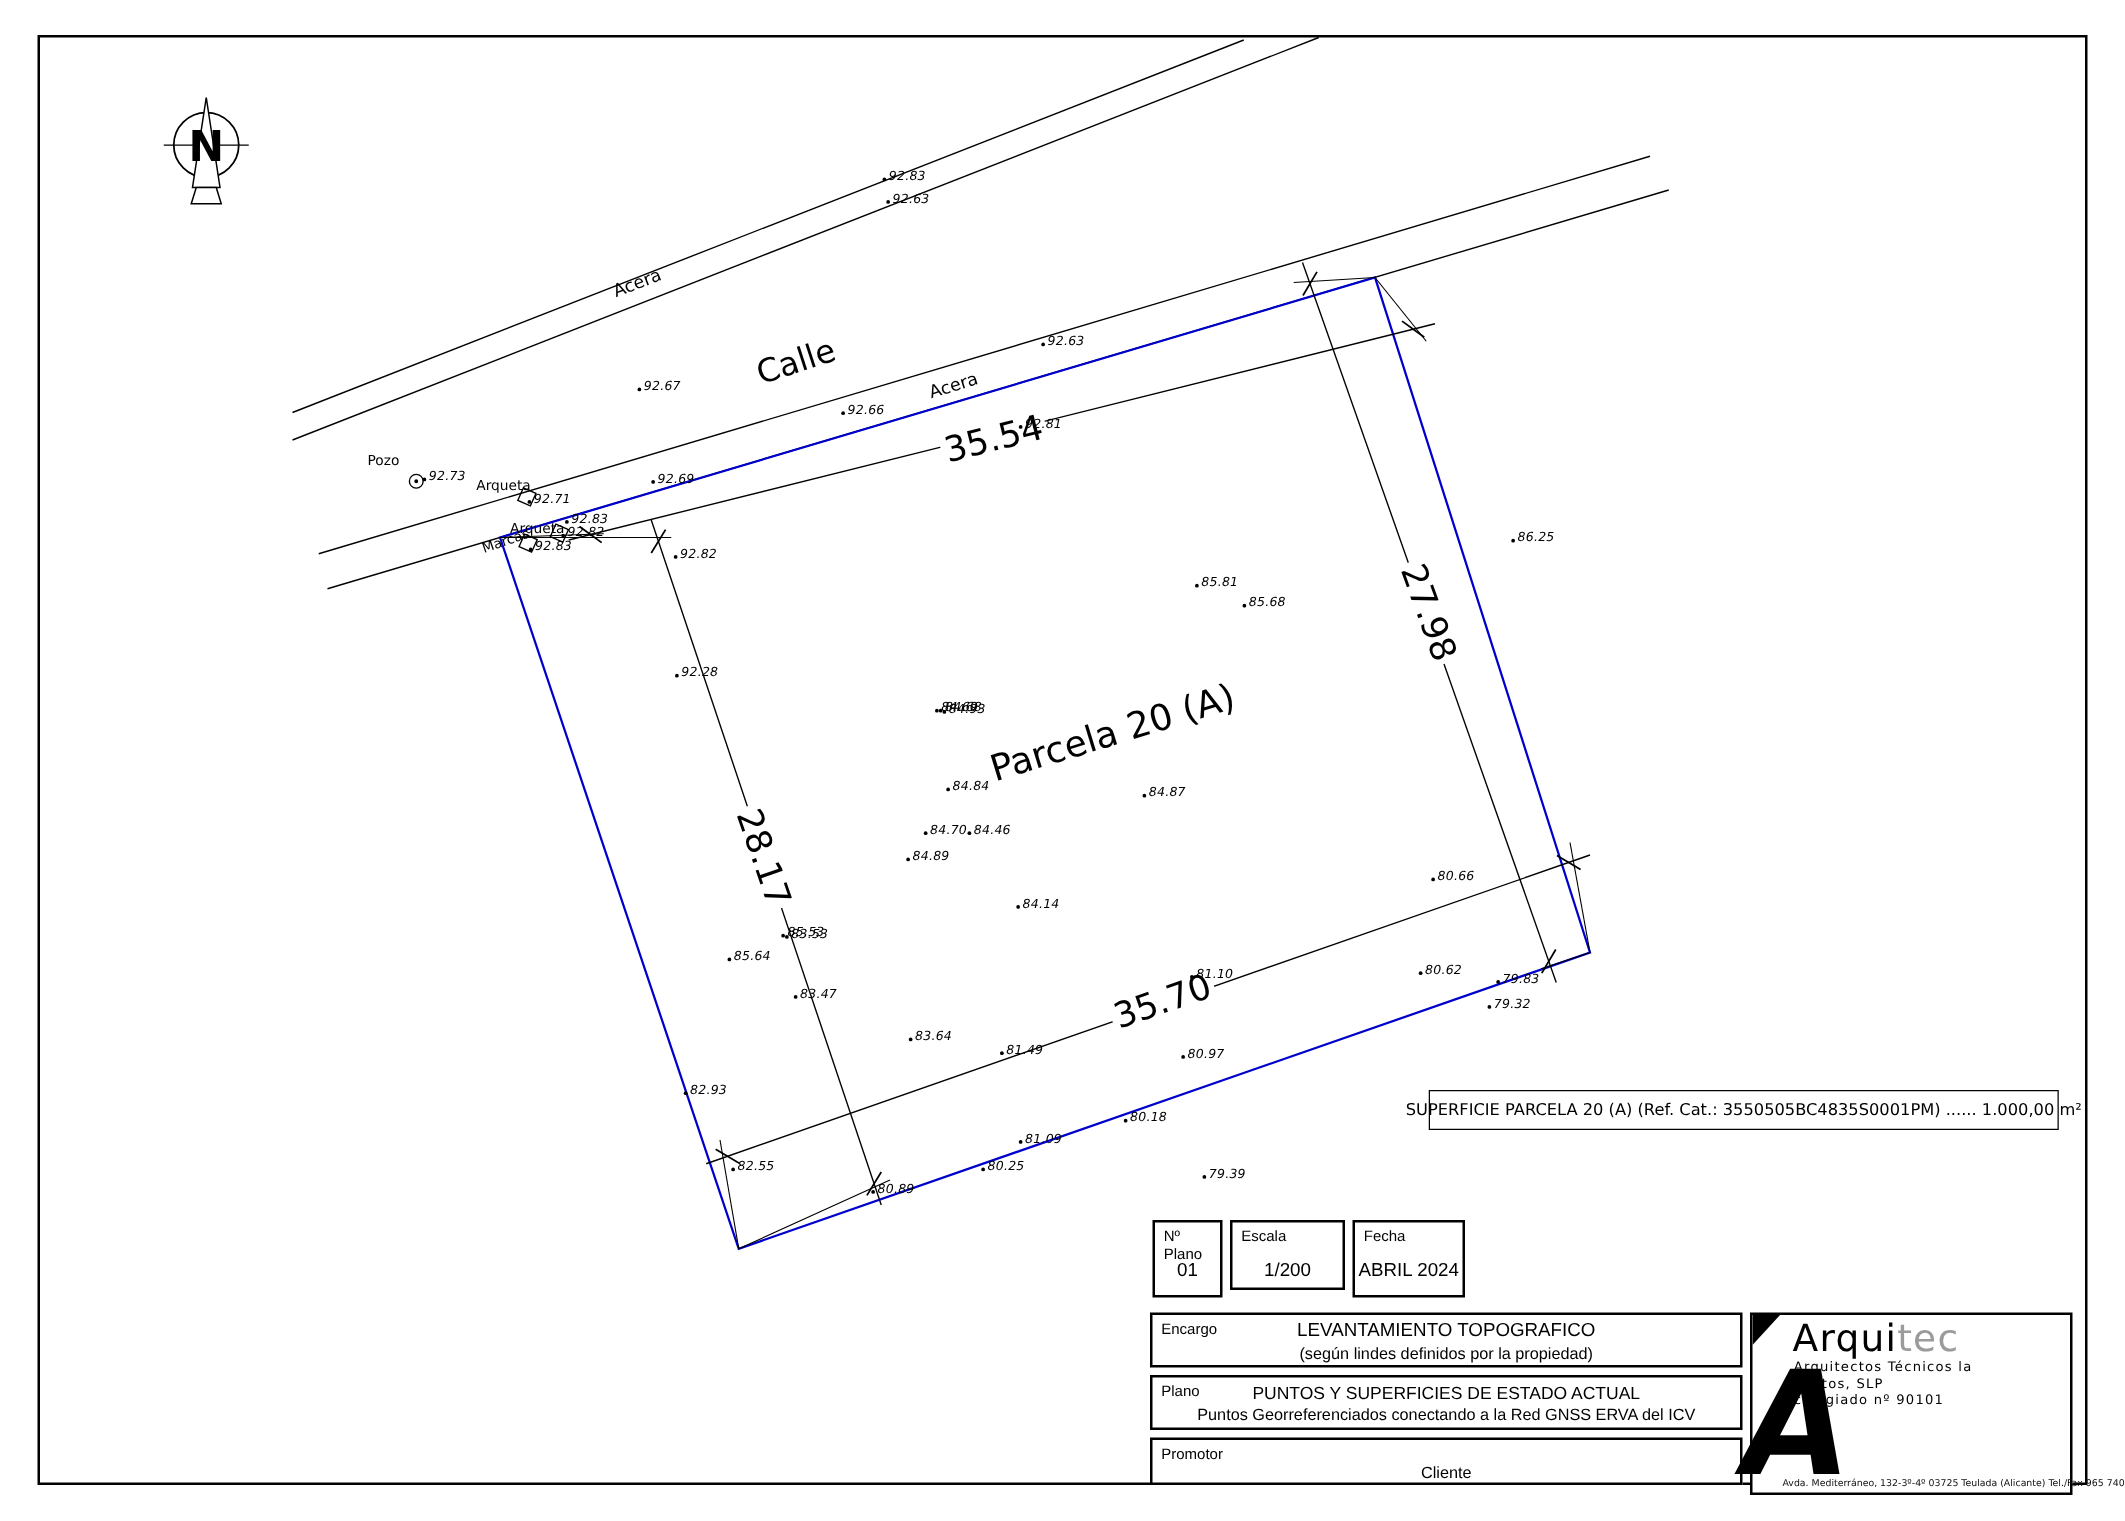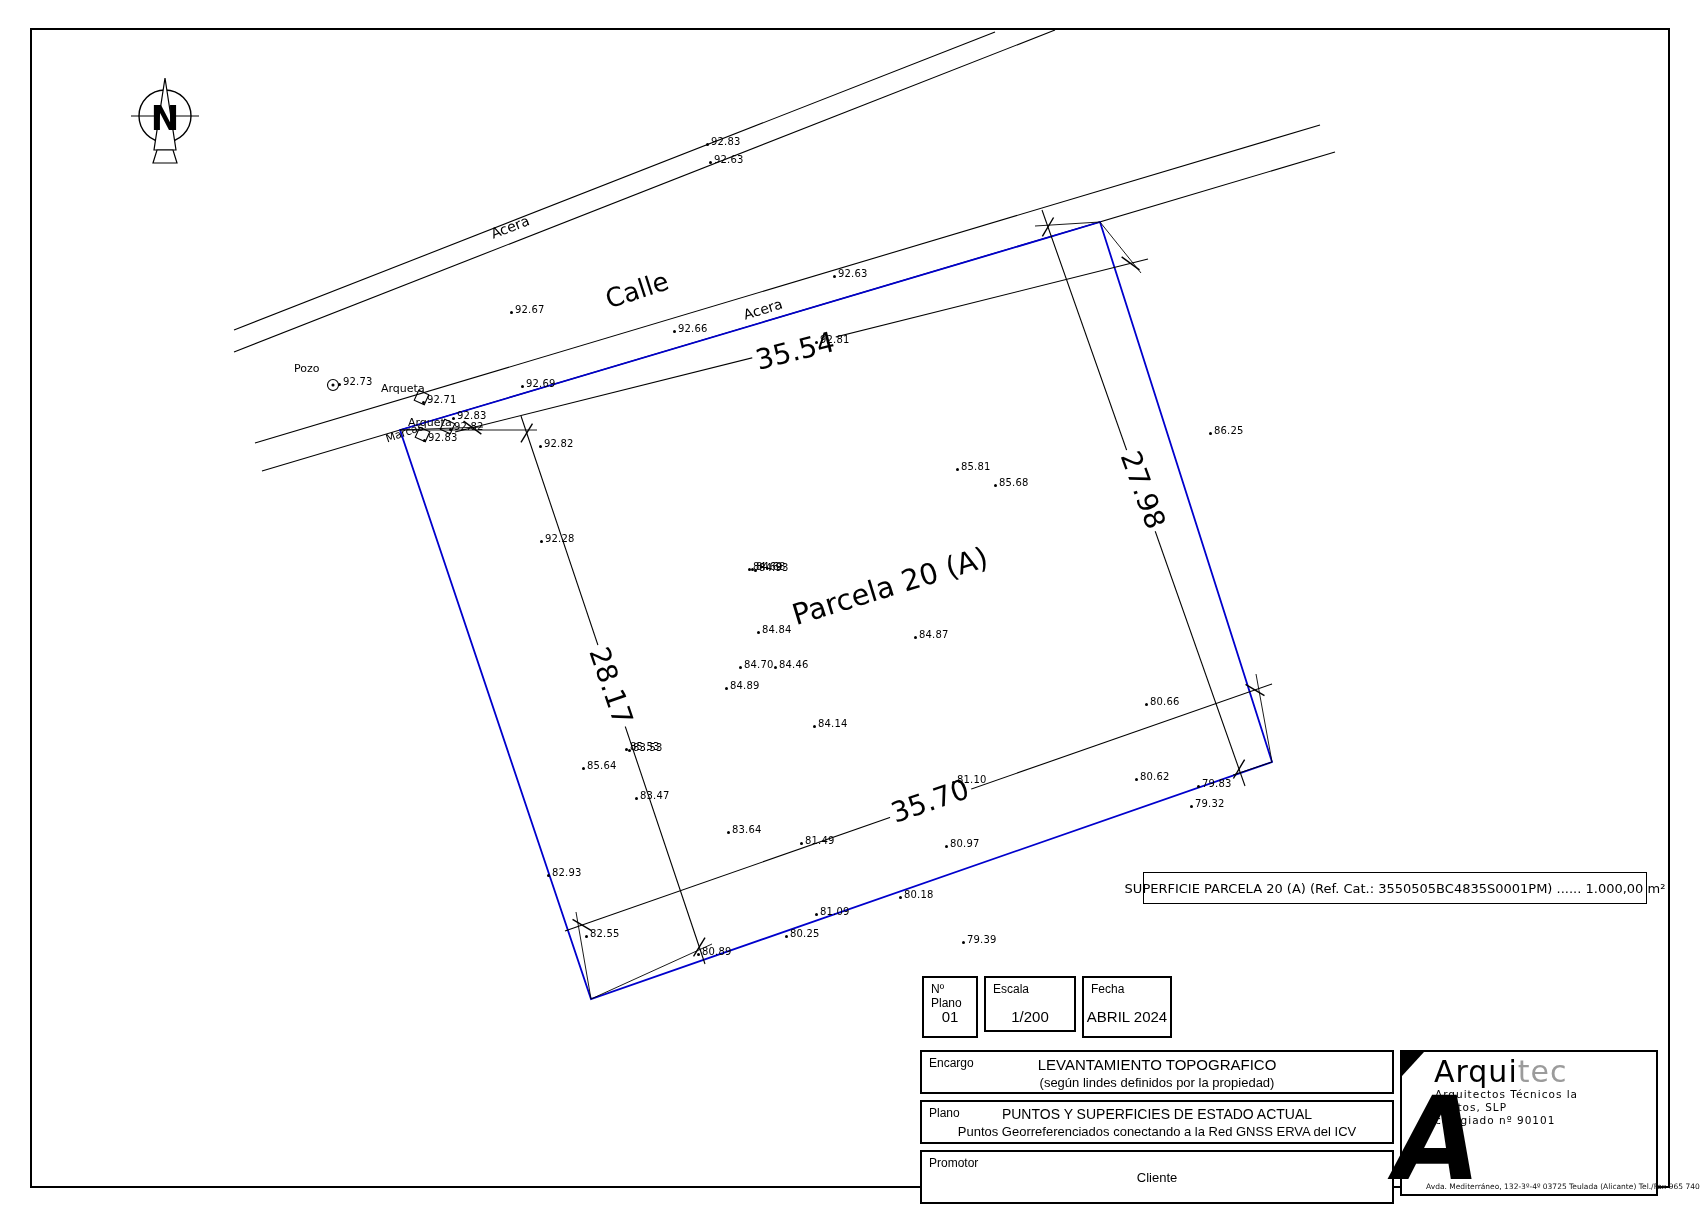--- a/index.html
+++ b/index.html
@@ -5,41 +5,41 @@
   html,body{margin:0;padding:0;background:#fff;}
   #sheet{position:relative;width:1700px;height:1217px;background:#fff;overflow:hidden;
          font-family:"DejaVu Sans",sans-serif;}
   #frame{position:absolute;left:30px;top:28px;width:1636px;height:1156px;border:2px solid #000;}
   svg.layer{position:absolute;left:0;top:0;width:1700px;height:1217px;}
   .lbl{position:absolute;white-space:nowrap;color:#000;transform:translate(-50%,-50%) rotate(var(--r,0deg));}
   .street-name{font-size:26px;}
   .acera-name{font-size:14px;}
   .parcel-name{font-size:29px;}
   .dim-lbl{font-size:28px;background:#fff;padding:0 3px;}
-  .pt{position:absolute;font-size:10px;white-space:nowrap;color:#000;letter-spacing:.2px;}
+  .pt{position:absolute;font-size:10px;white-space:nowrap;color:#000;letter-spacing:.2px;font-style:italic;}
   .pt .dot{display:inline-block;width:3px;height:3px;background:#000;border-radius:50%;
            margin-right:2px;vertical-align:-1px;}
   .feat{position:absolute;font-size:11px;white-space:nowrap;color:#000;transform:rotate(var(--r,0deg));transform-origin:left top;}
   .north-n{position:absolute;left:165px;top:118px;transform:translate(-50%,-50%);
            font-size:34px;font-weight:bold;}
   
   #supbox{position:absolute;left:1143px;top:872px;width:502px;height:30px;border:1px solid #000;
           display:flex;align-items:center;justify-content:center;font-size:13px;white-space:nowrap;}
   
   .tb{position:absolute;border:2px solid #000;background:#fff;box-sizing:border-box;}
   .tb .cap{position:absolute;left:7px;top:4px;font-size:12px;font-family:"Liberation Sans",sans-serif;}
   .tb .val{position:absolute;left:0;right:0;text-align:center;font-size:15px;font-family:"Liberation Sans",sans-serif;}
   .tb .ln{position:absolute;left:0;right:0;text-align:center;font-family:"Liberation Sans",sans-serif;}
   #b-nplano{left:922px;top:976px;width:56px;height:62px;}
   #b-escala{left:984px;top:976px;width:92px;height:56px;}
   #b-fecha{left:1082px;top:976px;width:90px;height:62px;}
   #b-situacion{left:1178px;top:976px;width:480px;height:62px;}
   #b-encargo{left:920px;top:1050px;width:474px;height:44px;}
   #b-plano{left:920px;top:1100px;width:474px;height:44px;}
-  #b-promotor{left:920px;top:1150px;width:474px;height:54px;}
+  #b-promotor{left:920px;top:1150px;width:474px;height:38px;}
   #b-logo{left:1400px;top:1050px;width:258px;height:146px;}
   #b-situacion .ln{font-size:11px;}
   
   .brand{position:absolute;left:32px;top:2px;font-size:30px;letter-spacing:1px;font-family:"DejaVu Sans",sans-serif;}
   .brand .g{color:#9b9b9b;}
   .logo-sub{position:absolute;left:33px;font-size:10.5px;letter-spacing:1px;}
   .logo-addr{position:absolute;left:24px;bottom:3px;font-size:7.5px;white-space:nowrap;color:#111;}
   .bigA{position:absolute;left:-8px;top:32px;font-size:110px;font-weight:bold;
         transform:skewX(-10deg) scaleY(1.05);line-height:1;}
 </style>

